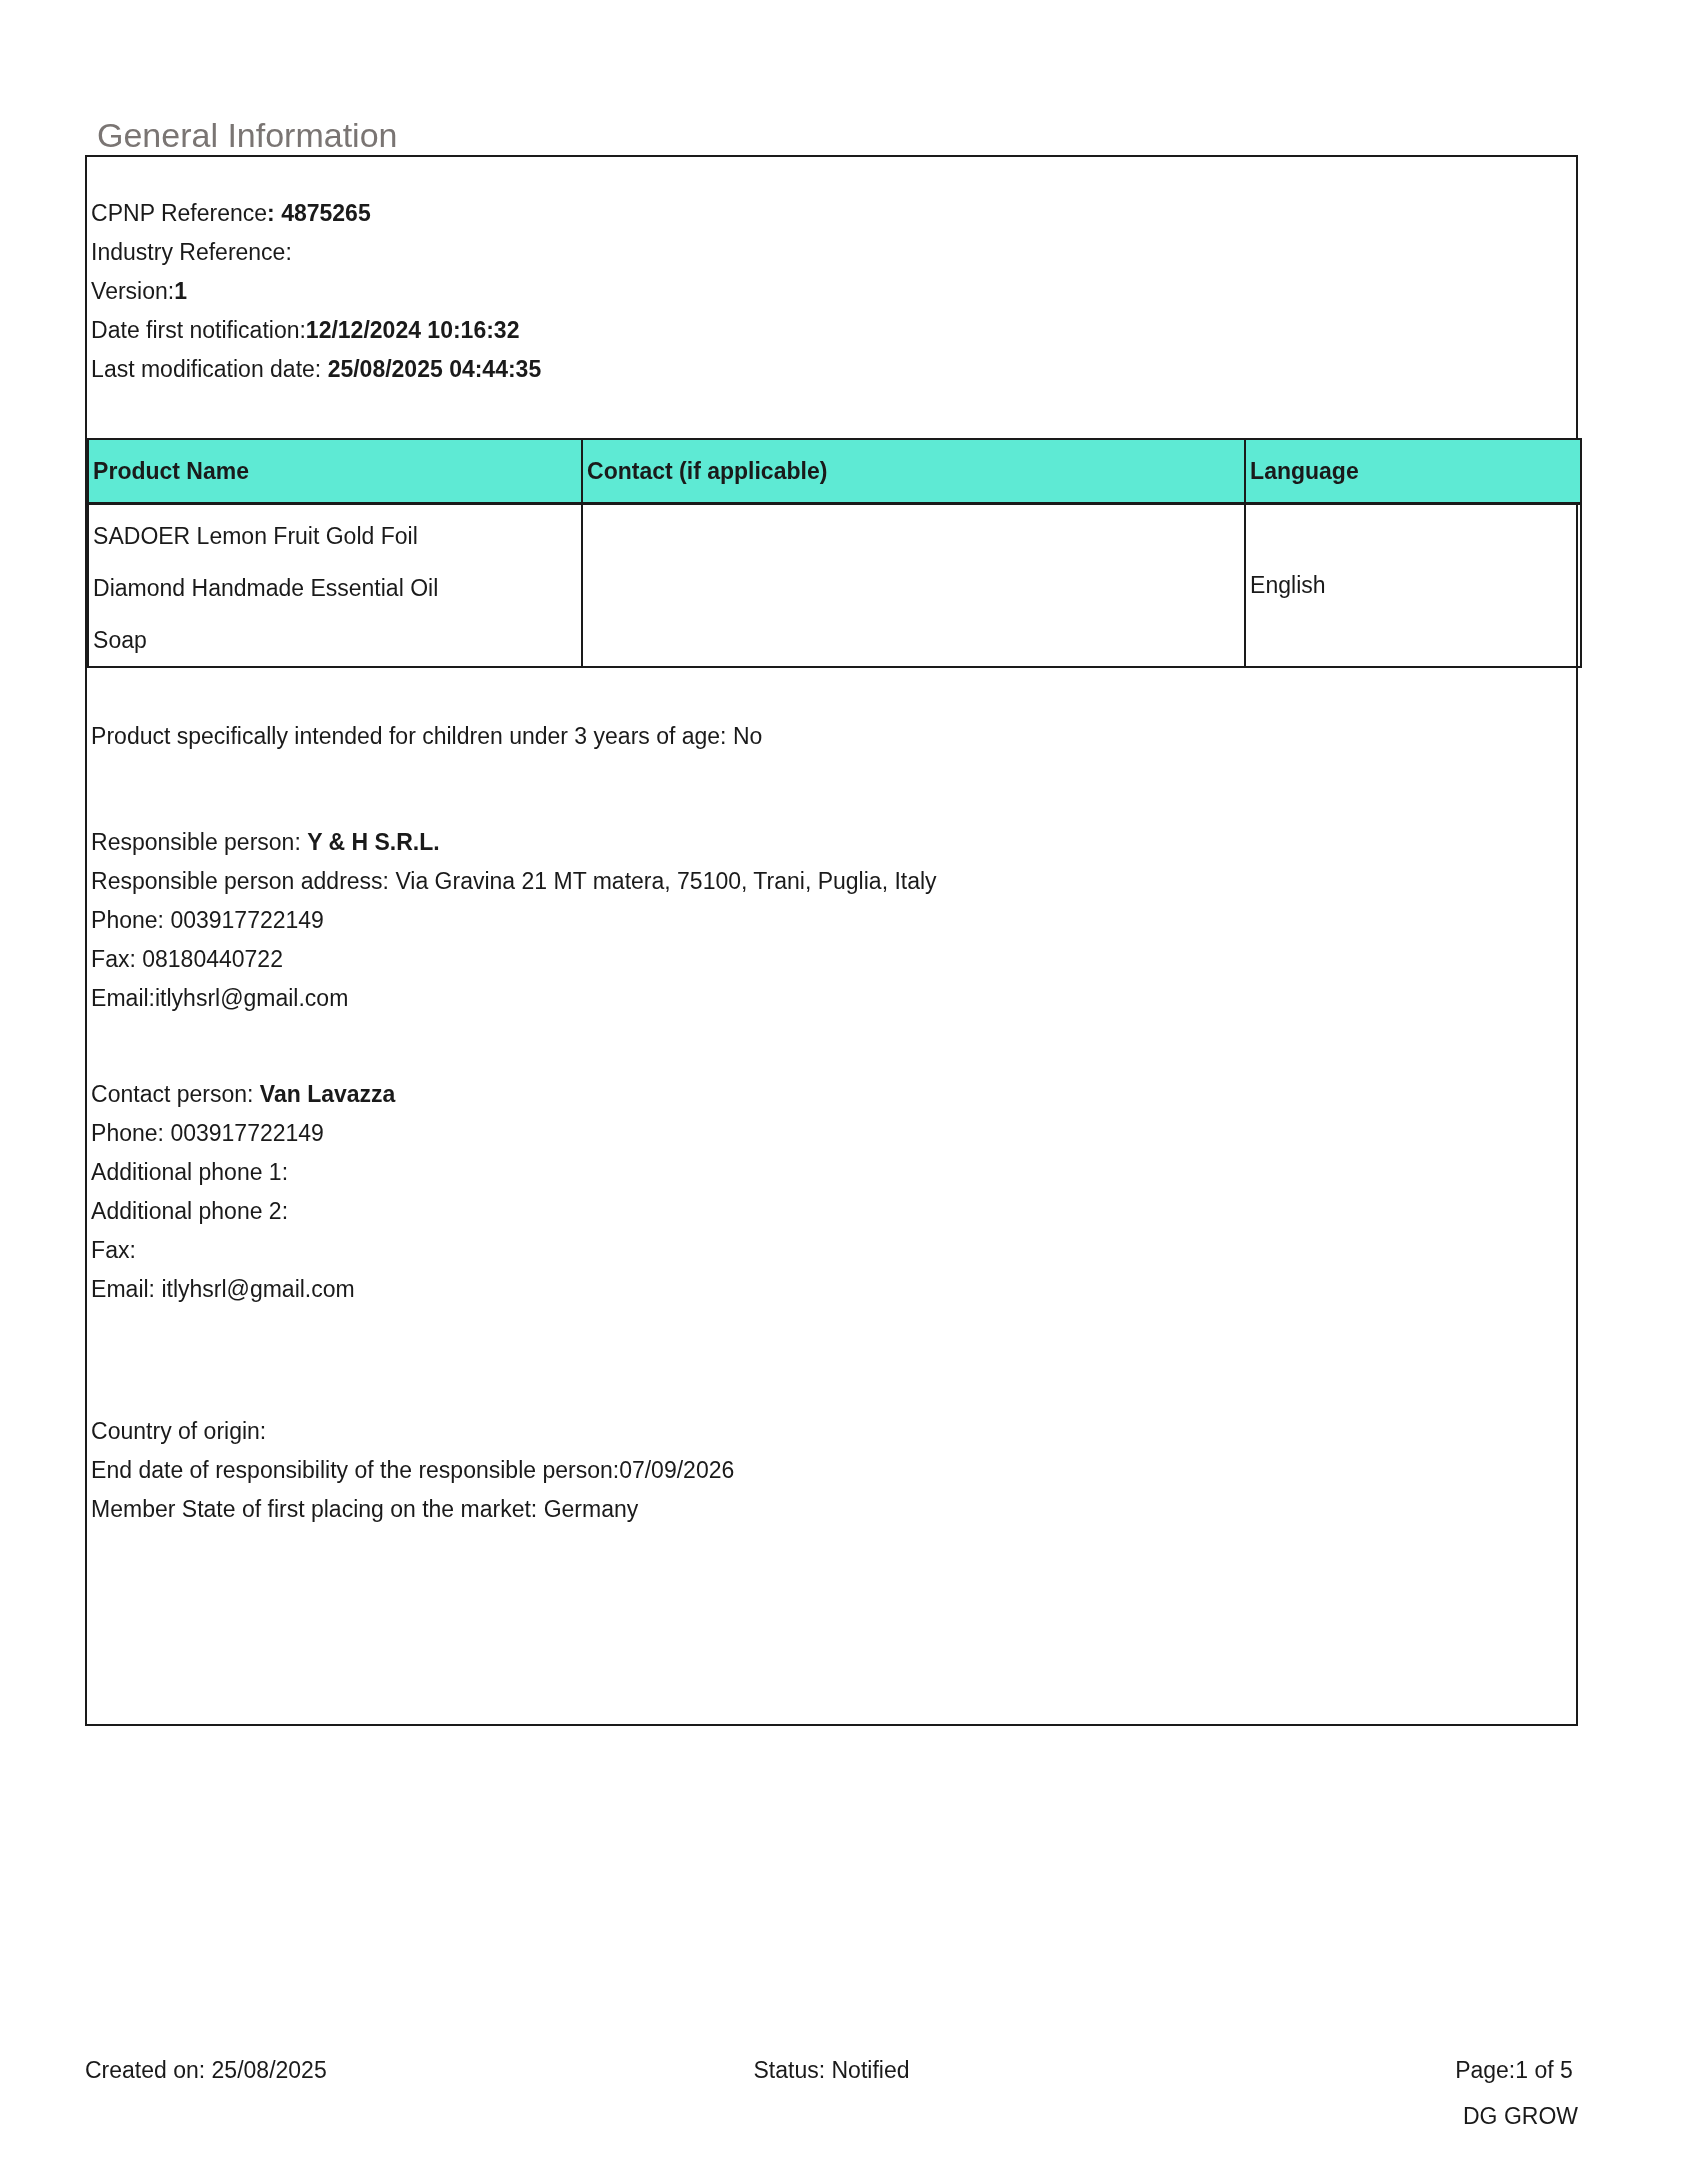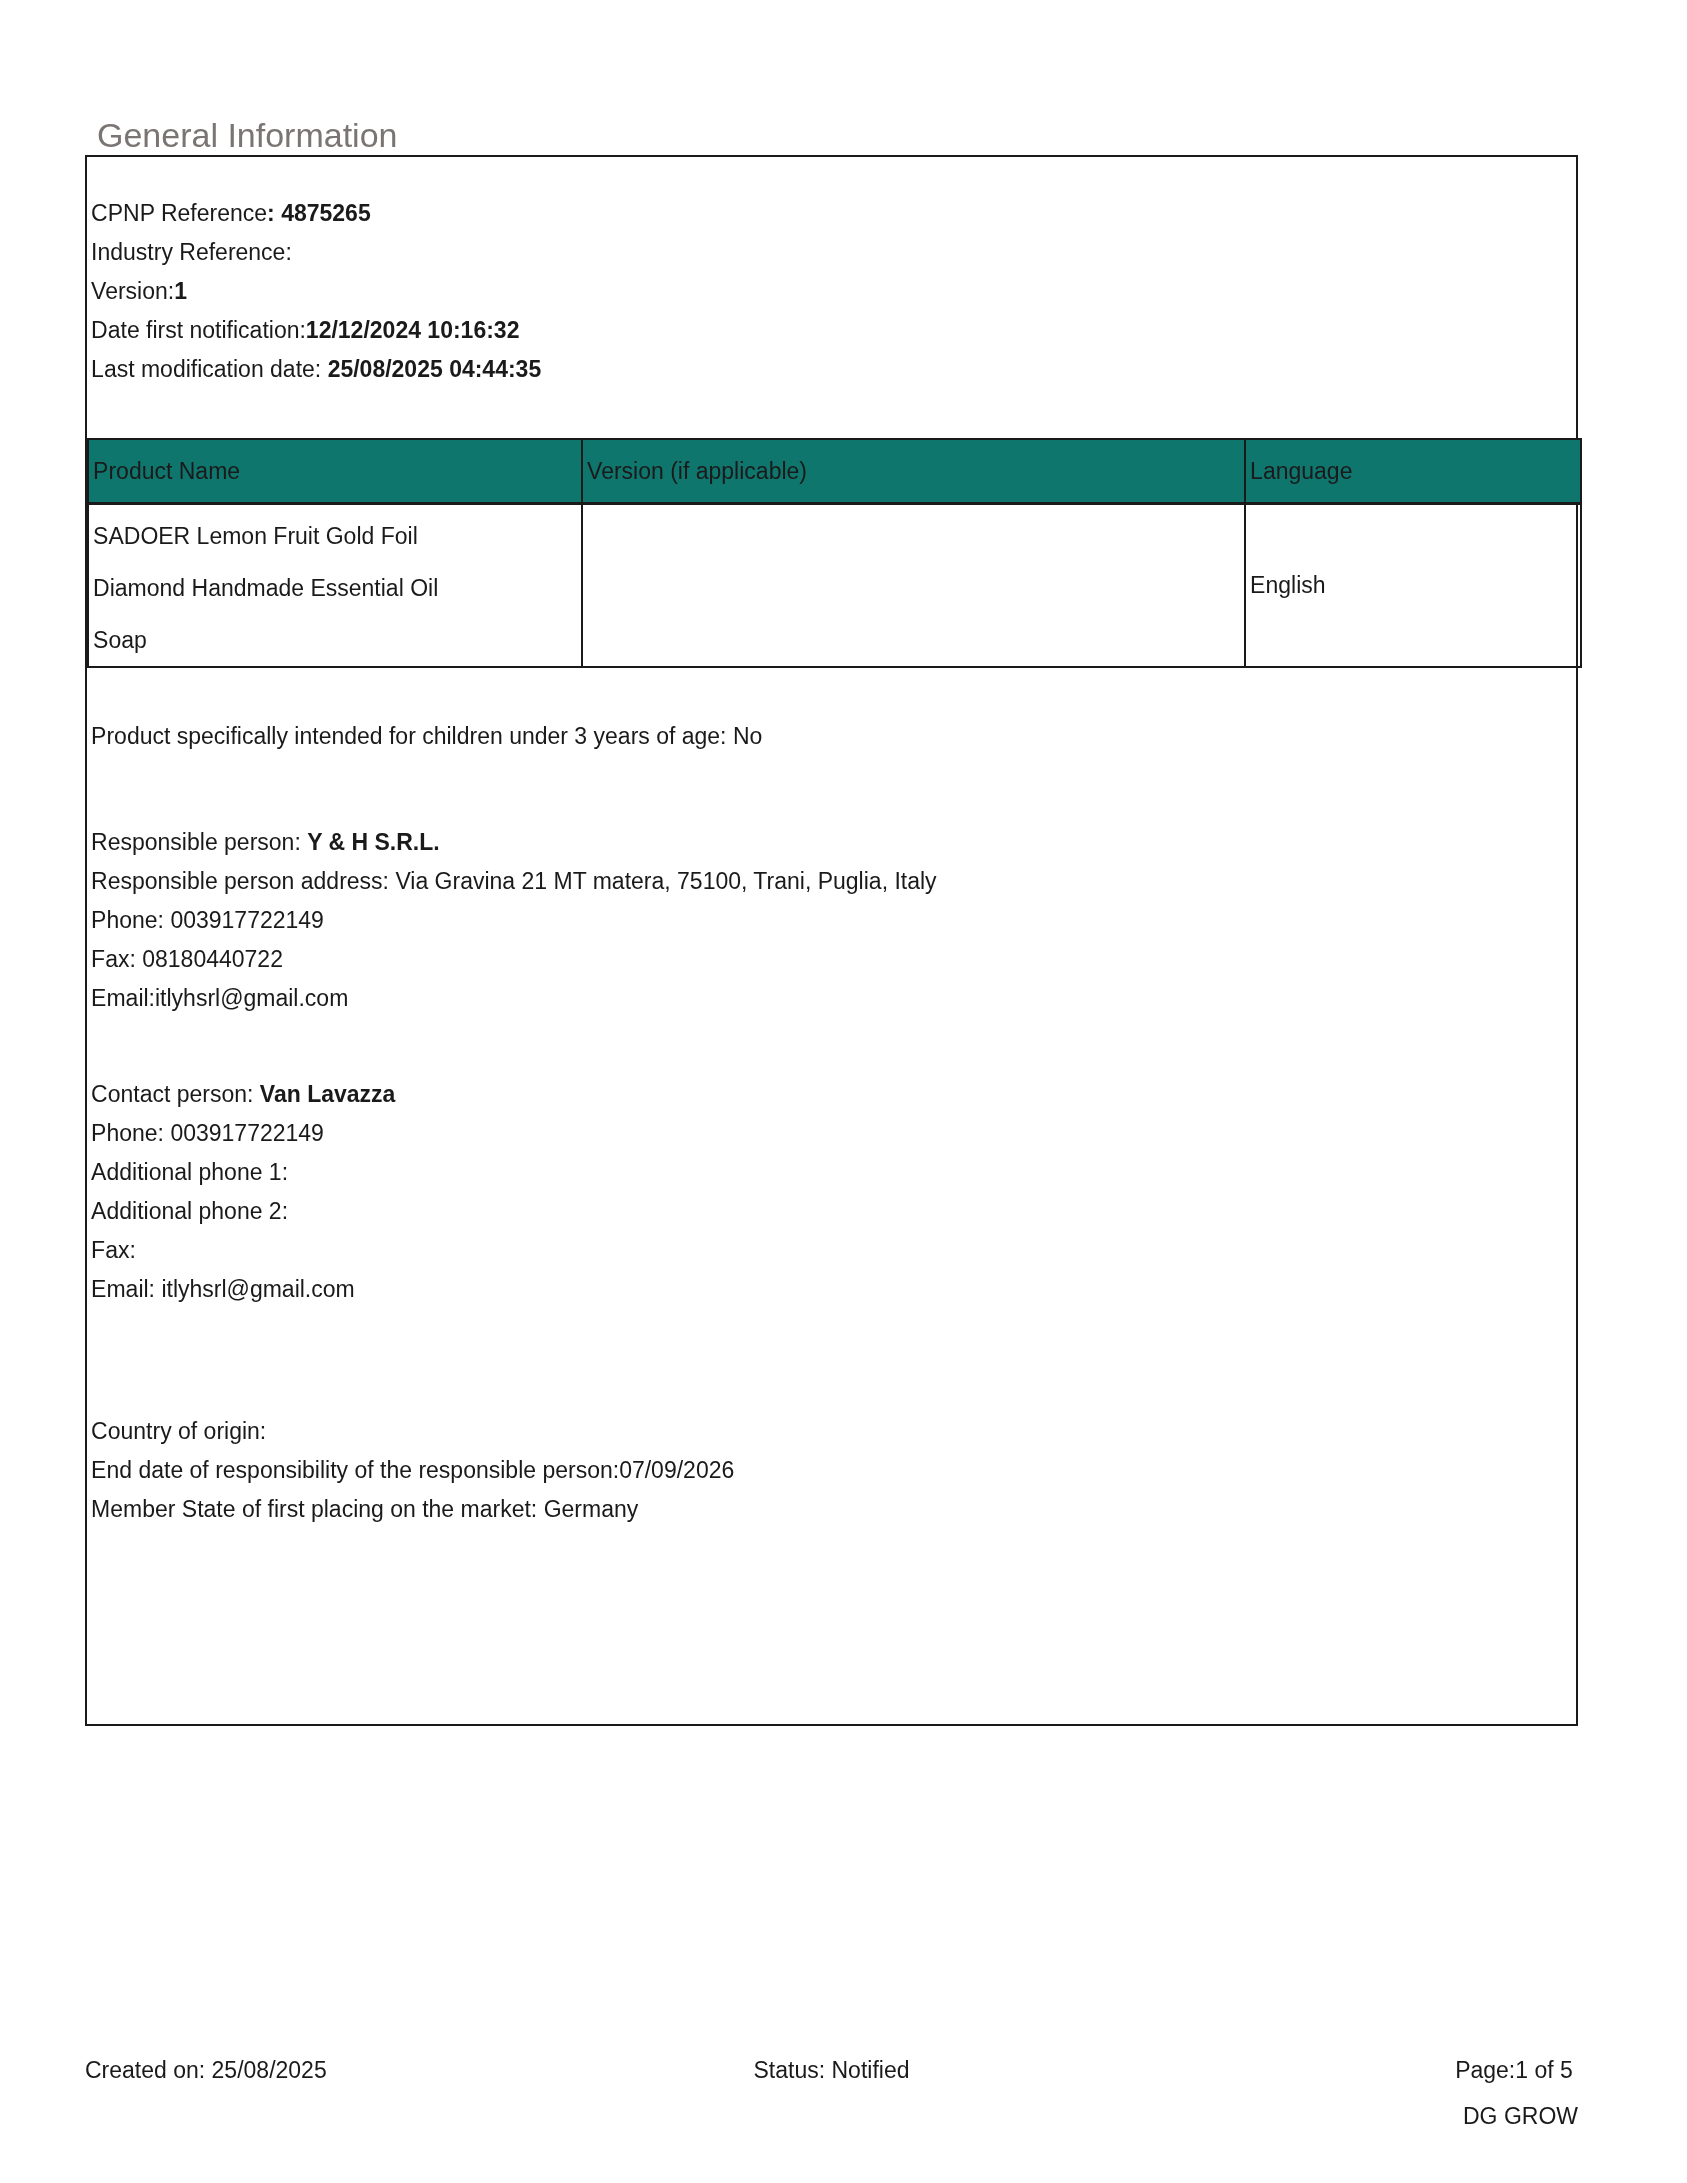--- a/index.html
+++ b/index.html
@@ -15,23 +15,23 @@
     position:absolute;left:85px;top:155px;width:1493px;height:1571px;
     border:2.1px solid #1a1a1a;box-sizing:border-box;
     font-size:23px;line-height:39px;
   }
   .ref-block{margin-top:37px;padding-left:4.1px;}
   .b{font-weight:bold;margin-top:42px;}
   .product-table{
     width:100%;border-collapse:collapse;margin-top:49px;table-layout:fixed;
   }
   .product-table th{
-    background:#0f766e;border:2.1px solid #1a1a1a;border-bottom-width:3.1px;
+    background:#5eead4;border:2.1px solid #1a1a1a;border-bottom-width:3.1px;
     height:62px;text-align:left;vertical-align:middle;
-    padding:0 0 0 4.1px;font-size:23px;font-weight:normal;
+    padding:0 0 0 4.1px;font-size:23px;font-weight:bold;
   }
   .product-table td{
     border:2.1px solid #1a1a1a;height:150px;padding:0 0 0 4.1px;box-sizing:border-box;
   }
   td.name-cell{vertical-align:top;line-height:52px;padding-top:5.2px;}
   td.shades-cell{vertical-align:top;}
   td.lang-cell{vertical-align:middle;}
   .children{margin-top:49px;padding-left:4.1px;}
   .block-id{margin-top:67px;padding-left:4.1px;}
   .block-contact{margin-top:57px;padding-left:4.1px;}
@@ -63,21 +63,21 @@
 
   <table class="product-table">
     <colgroup>
       <col style="width:494px">
       <col style="width:663px">
       <col style="width:336px">
     </colgroup>
     <thead>
       <tr>
         <th>Product Name</th>
-        <th>Version (if applicable)</th>
+        <th>Contact (if applicable)</th>
         <th>Language</th>
       </tr>
     </thead>
     <tbody>
       <tr>
         <td class="name-cell">
           <div>SADOER Lemon Fruit Gold Foil</div>
           <div>Diamond Handmade Essential Oil</div>
           <div>Soap</div>
         </td>

